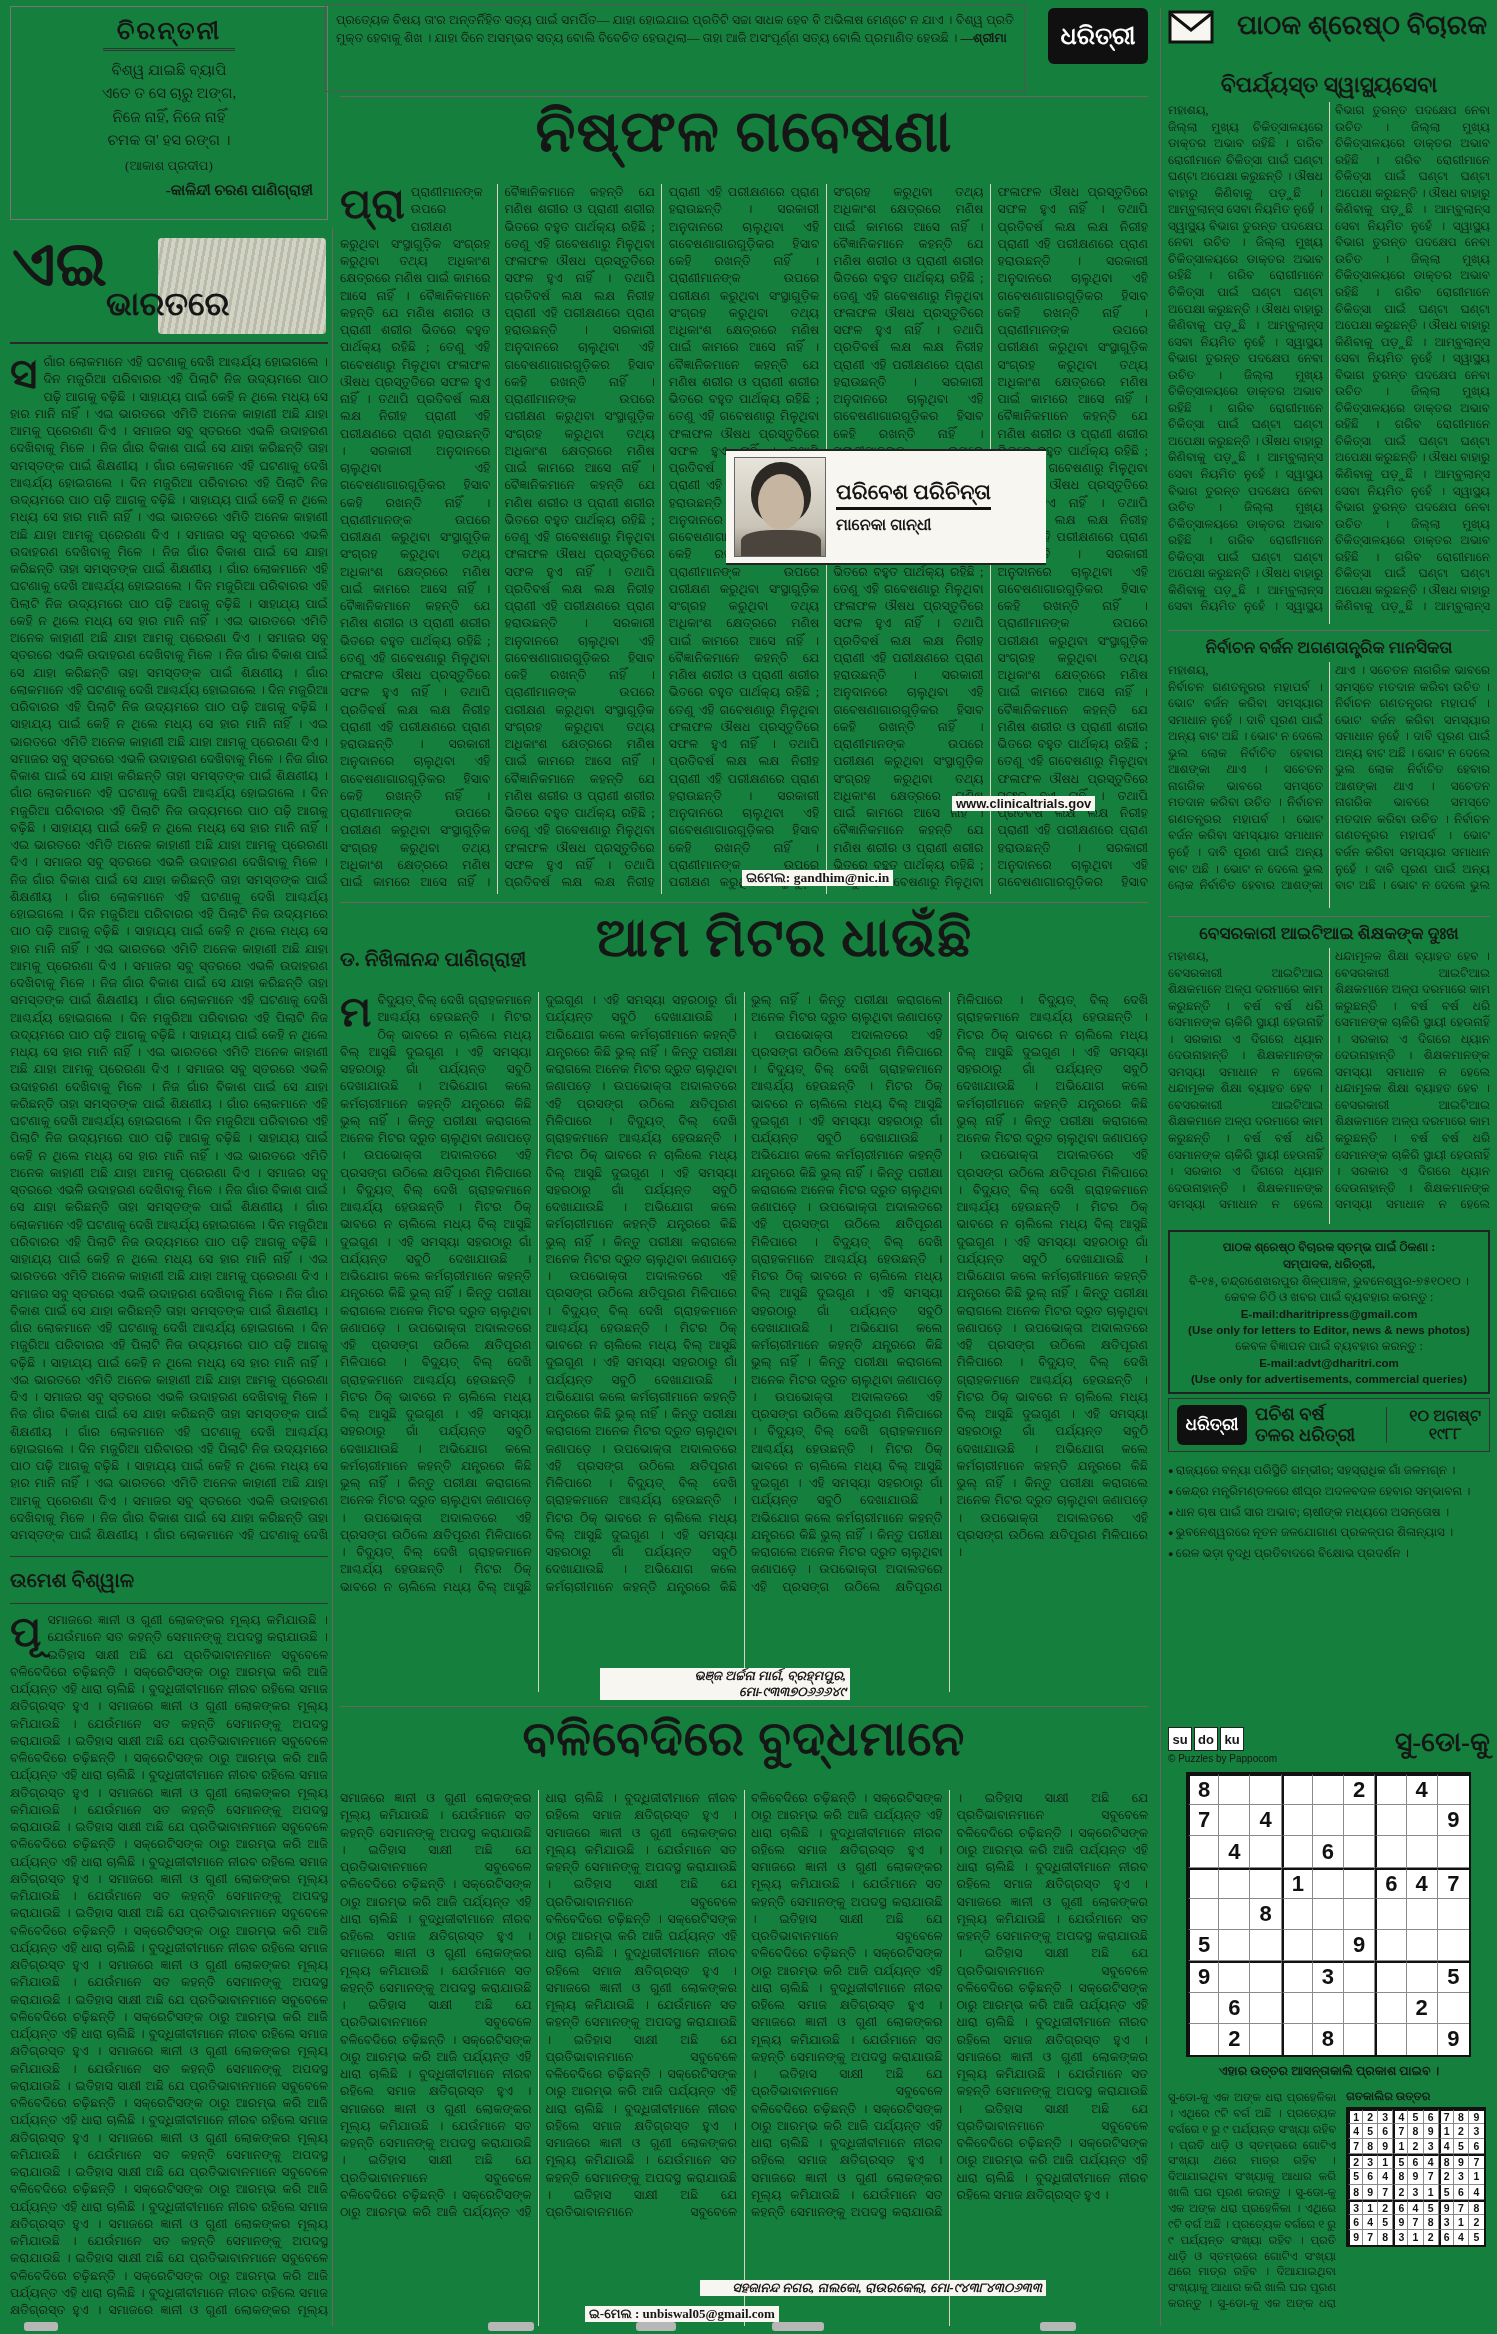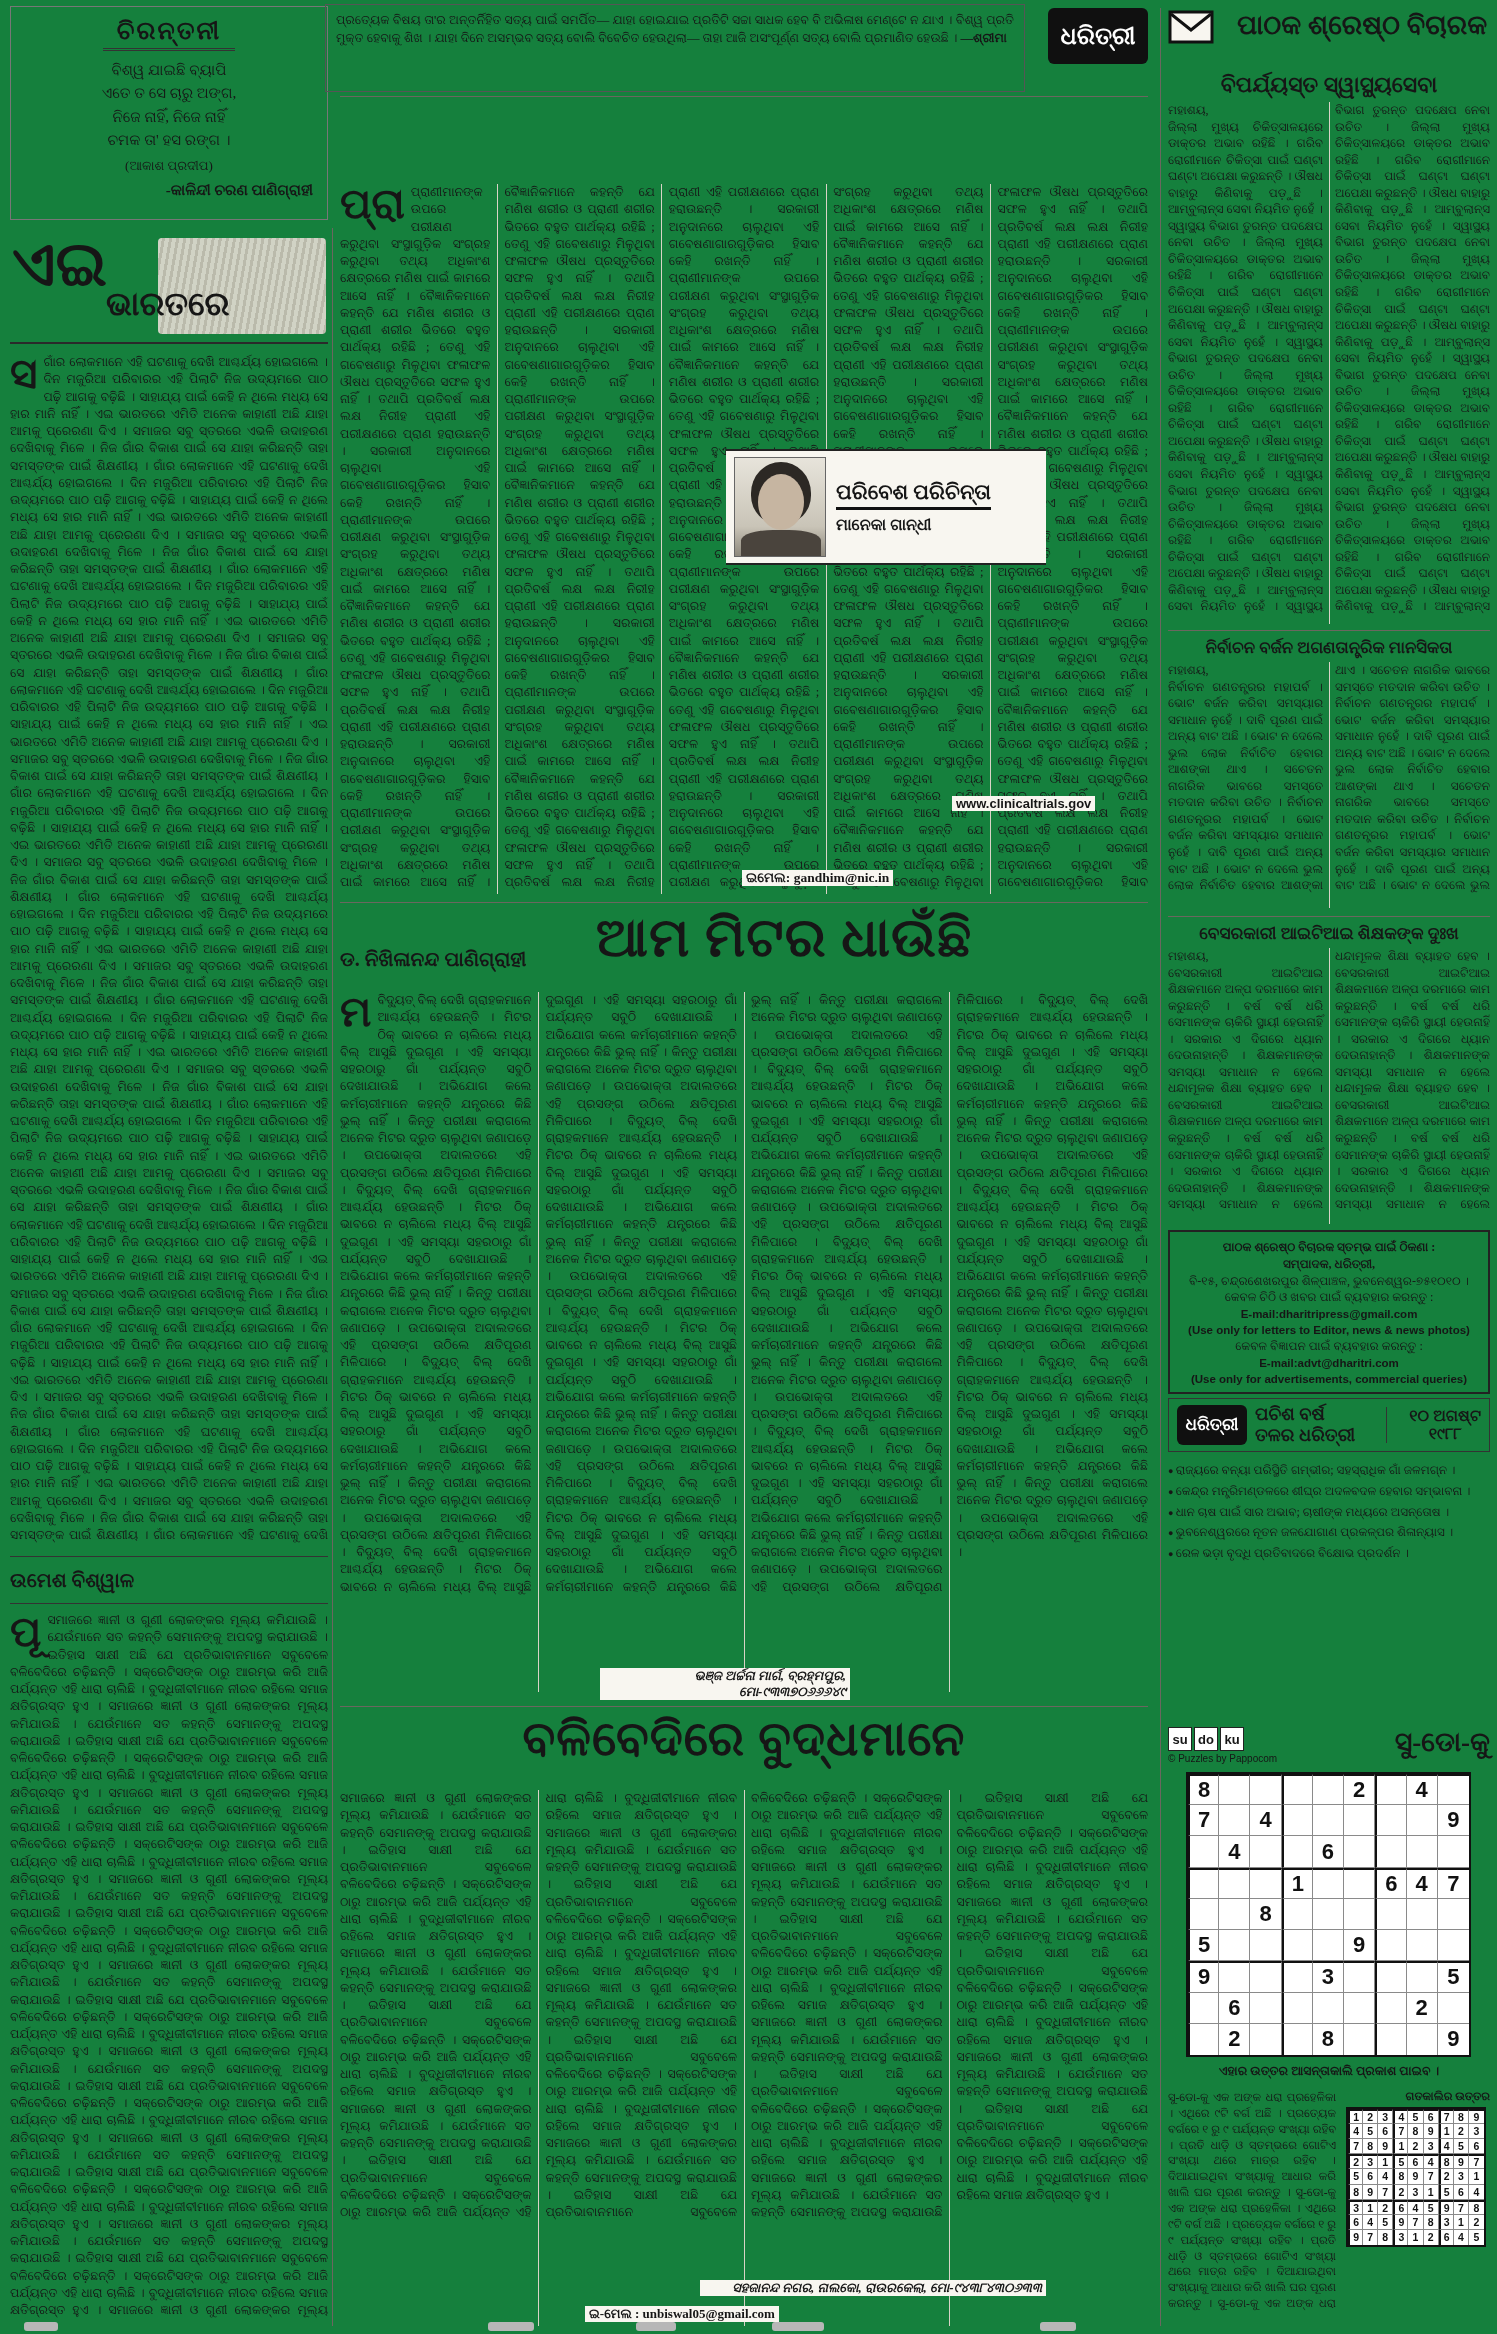--- a/index.html
+++ b/index.html
@@ -67,21 +67,21 @@
                   font-family:"Liberation Sans",sans-serif;font-weight:bold;font-size:13px;background:#fff}
   .copyrt{font-size:10px;font-family:"Liberation Sans",sans-serif;margin-top:2px}
   .sud-title{margin-left:auto;font-weight:bold;font-size:27px}
   .sgrid{display:grid;grid-template-columns:repeat(9,1fr);grid-template-rows:repeat(9,1fr);background:#fff;border:2px solid #111}
   .sgrid .cell{border-right:1px solid #8a8a8a;border-bottom:1px solid #8a8a8a;display:flex;align-items:center;justify-content:center;
                font-family:"Liberation Sans",sans-serif;font-weight:bold;font-size:22px;color:#111}
   .sgrid .cell.bl{border-left:2px solid #111}.sgrid .cell.bt{border-top:2px solid #111}
   .sgrid .cell:nth-child(9n){border-right:none}.sgrid .cell:nth-last-child(-n+9){border-bottom:none}
   .sgrid.mini .cell{font-size:10.5px;font-weight:bold}
   .sud-note{text-align:center;font-size:12.5px;font-weight:bold}
-  .answer-label{text-align:right;font-size:11.5px;font-weight:bold;margin-bottom:4px}
+  .answer-label{text-align:left;font-size:11.5px;font-weight:bold;margin-bottom:4px}
   .artifact{position:absolute;background:#b7b7b7;border-radius:3px;height:9px}
 </style>
 </head>
 <body>
 
 <div id="paper">
 
   <div class="vrule" style="left:332px;top:228px;height:2098px"></div>
   <div class="vrule" style="left:1160px;top:8px;height:2318px"></div>
   <div class="hrule" style="left:340px;top:96px;width:808px"></div>
@@ -125,20 +125,21 @@
       <span class="dropcap">ପୂ</span><span>ସମାଜରେ ଜ୍ଞାନୀ ଓ ଗୁଣୀ ଲୋକଙ୍କର ମୂଲ୍ୟ କମିଯାଉଛି । ଯେଉଁମାନେ ସତ କହନ୍ତି ସେମାନଙ୍କୁ ଅପଦସ୍ଥ କରାଯାଉଛି । ଇତିହାସ ସାକ୍ଷୀ ଅଛି ଯେ ପ୍ରତିଭାବାନମାନେ ସବୁବେଳେ ବଳିବେଦିରେ ଚଢ଼ିଛନ୍ତି । ସକ୍ରେଟିସଙ୍କ ଠାରୁ ଆରମ୍ଭ କରି ଆଜି ପର୍ଯ୍ୟନ୍ତ ଏହି ଧାରା ଚାଲିଛି । ବୁଦ୍ଧିଜୀବୀମାନେ ନୀରବ ରହିଲେ ସମାଜ କ୍ଷତିଗ୍ରସ୍ତ ହୁଏ । ସମାଜରେ ଜ୍ଞାନୀ ଓ ଗୁଣୀ ଲୋକଙ୍କର ମୂଲ୍ୟ କମିଯାଉଛି । ଯେଉଁମାନେ ସତ କହନ୍ତି ସେମାନଙ୍କୁ ଅପଦସ୍ଥ କରାଯାଉଛି । ଇତିହାସ ସାକ୍ଷୀ ଅଛି ଯେ ପ୍ରତିଭାବାନମାନେ ସବୁବେଳେ ବଳିବେଦିରେ ଚଢ଼ିଛନ୍ତି । ସକ୍ରେଟିସଙ୍କ ଠାରୁ ଆରମ୍ଭ କରି ଆଜି ପର୍ଯ୍ୟନ୍ତ ଏହି ଧାରା ଚାଲିଛି । ବୁଦ୍ଧିଜୀବୀମାନେ ନୀରବ ରହିଲେ ସମାଜ କ୍ଷତିଗ୍ରସ୍ତ ହୁଏ । ସମାଜରେ ଜ୍ଞାନୀ ଓ ଗୁଣୀ ଲୋକଙ୍କର ମୂଲ୍ୟ କମିଯାଉଛି । ଯେଉଁମାନେ ସତ କହନ୍ତି ସେମାନଙ୍କୁ ଅପଦସ୍ଥ କରାଯାଉଛି । ଇତିହାସ ସାକ୍ଷୀ ଅଛି ଯେ ପ୍ରତିଭାବାନମାନେ ସବୁବେଳେ ବଳିବେଦିରେ ଚଢ଼ିଛନ୍ତି । ସକ୍ରେଟିସଙ୍କ ଠାରୁ ଆରମ୍ଭ କରି ଆଜି ପର୍ଯ୍ୟନ୍ତ ଏହି ଧାରା ଚାଲିଛି । ବୁଦ୍ଧିଜୀବୀମାନେ ନୀରବ ରହିଲେ ସମାଜ କ୍ଷତିଗ୍ରସ୍ତ ହୁଏ । ସମାଜରେ ଜ୍ଞାନୀ ଓ ଗୁଣୀ ଲୋକଙ୍କର ମୂଲ୍ୟ କମିଯାଉଛି । ଯେଉଁମାନେ ସତ କହନ୍ତି ସେମାନଙ୍କୁ ଅପଦସ୍ଥ କରାଯାଉଛି । ଇତିହାସ ସାକ୍ଷୀ ଅଛି ଯେ ପ୍ରତିଭାବାନମାନେ ସବୁବେଳେ ବଳିବେଦିରେ ଚଢ଼ିଛନ୍ତି । ସକ୍ରେଟିସଙ୍କ ଠାରୁ ଆରମ୍ଭ କରି ଆଜି ପର୍ଯ୍ୟନ୍ତ ଏହି ଧାରା ଚାଲିଛି । ବୁଦ୍ଧିଜୀବୀମାନେ ନୀରବ ରହିଲେ ସମାଜ କ୍ଷତିଗ୍ରସ୍ତ ହୁଏ । ସମାଜରେ ଜ୍ଞାନୀ ଓ ଗୁଣୀ ଲୋକଙ୍କର ମୂଲ୍ୟ କମିଯାଉଛି । ଯେଉଁମାନେ ସତ କହନ୍ତି ସେମାନଙ୍କୁ ଅପଦସ୍ଥ କରାଯାଉଛି । ଇତିହାସ ସାକ୍ଷୀ ଅଛି ଯେ ପ୍ରତିଭାବାନମାନେ ସବୁବେଳେ ବଳିବେଦିରେ ଚଢ଼ିଛନ୍ତି । ସକ୍ରେଟିସଙ୍କ ଠାରୁ ଆରମ୍ଭ କରି ଆଜି ପର୍ଯ୍ୟନ୍ତ ଏହି ଧାରା ଚାଲିଛି । ବୁଦ୍ଧିଜୀବୀମାନେ ନୀରବ ରହିଲେ ସମାଜ କ୍ଷତିଗ୍ରସ୍ତ ହୁଏ । ସମାଜରେ ଜ୍ଞାନୀ ଓ ଗୁଣୀ ଲୋକଙ୍କର ମୂଲ୍ୟ କମିଯାଉଛି । ଯେଉଁମାନେ ସତ କହନ୍ତି ସେମାନଙ୍କୁ ଅପଦସ୍ଥ କରାଯାଉଛି । ଇତିହାସ ସାକ୍ଷୀ ଅଛି ଯେ ପ୍ରତିଭାବାନମାନେ ସବୁବେଳେ ବଳିବେଦିରେ ଚଢ଼ିଛନ୍ତି । ସକ୍ରେଟିସଙ୍କ ଠାରୁ ଆରମ୍ଭ କରି ଆଜି ପର୍ଯ୍ୟନ୍ତ ଏହି ଧାରା ଚାଲିଛି । ବୁଦ୍ଧିଜୀବୀମାନେ ନୀରବ ରହିଲେ ସମାଜ କ୍ଷତିଗ୍ରସ୍ତ ହୁଏ । ସମାଜରେ ଜ୍ଞାନୀ ଓ ଗୁଣୀ ଲୋକଙ୍କର ମୂଲ୍ୟ କମିଯାଉଛି । ଯେଉଁମାନେ ସତ କହନ୍ତି ସେମାନଙ୍କୁ ଅପଦସ୍ଥ କରାଯାଉଛି । ଇତିହାସ ସାକ୍ଷୀ ଅଛି ଯେ ପ୍ରତିଭାବାନମାନେ ସବୁବେଳେ ବଳିବେଦିରେ ଚଢ଼ିଛନ୍ତି । ସକ୍ରେଟିସଙ୍କ ଠାରୁ ଆରମ୍ଭ କରି ଆଜି ପର୍ଯ୍ୟନ୍ତ ଏହି ଧାରା ଚାଲିଛି । ବୁଦ୍ଧିଜୀବୀମାନେ ନୀରବ ରହିଲେ ସମାଜ କ୍ଷତିଗ୍ରସ୍ତ ହୁଏ । ସମାଜରେ ଜ୍ଞାନୀ ଓ ଗୁଣୀ ଲୋକଙ୍କର ମୂଲ୍ୟ କମିଯାଉଛି । ଯେଉଁମାନେ ସତ କହନ୍ତି ସେମାନଙ୍କୁ ଅପଦସ୍ଥ କରାଯାଉଛି । ଇତିହାସ ସାକ୍ଷୀ ଅଛି ଯେ ପ୍ରତିଭାବାନମାନେ ସବୁବେଳେ ବଳିବେଦିରେ ଚଢ଼ିଛନ୍ତି । ସକ୍ରେଟିସଙ୍କ ଠାରୁ ଆରମ୍ଭ କରି ଆଜି ପର୍ଯ୍ୟନ୍ତ ଏହି ଧାରା ଚାଲିଛି । ବୁଦ୍ଧିଜୀବୀମାନେ ନୀରବ ରହିଲେ ସମାଜ କ୍ଷତିଗ୍ରସ୍ତ ହୁଏ । ସମାଜରେ ଜ୍ଞାନୀ ଓ ଗୁଣୀ ଲୋକଙ୍କର ମୂଲ୍ୟ କମିଯାଉଛି । ଯେଉଁମାନେ ସତ କହନ୍ତି ସେମାନଙ୍କୁ ଅପଦସ୍ଥ କରାଯାଉଛି । ଇତିହାସ ସାକ୍ଷୀ ଅଛି ଯେ ପ୍ରତିଭାବାନମାନେ ସବୁବେଳେ ବଳିବେଦିରେ ଚଢ଼ିଛନ୍ତି । ସକ୍ରେଟିସଙ୍କ ଠାରୁ ଆରମ୍ଭ କରି ଆଜି ପର୍ଯ୍ୟନ୍ତ ଏହି ଧାରା ଚାଲିଛି । ବୁଦ୍ଧିଜୀବୀମାନେ ନୀରବ ରହିଲେ ସମାଜ କ୍ଷତିଗ୍ରସ୍ତ ହୁଏ । </span>
     </div>
   </section>
 
   <section class="abs quotebox" style="left:325px;top:4px;width:700px;height:88px">
     <span>ପ୍ରତ୍ୟେକ ବିଷୟ ତା'ର ଅନ୍ତର୍ନିହିତ ସତ୍ୟ ପାଇଁ ସମର୍ପିତ— ଯାହା ହୋଇଯାଇ ପ୍ରତିଟି ସଚ୍ଚା ସାଧକ ହେବ ବି ଅଭିଳାଷ ମେଣ୍ଟେ ନ ଯାଏ । ବିଶ୍ୱ ପ୍ରତି ମୁକ୍ତ ହେବାକୁ ଶିଖ । ଯାହା ଦିନେ ଅସମ୍ଭବ ସତ୍ୟ ବୋଲି ବିବେଚିତ ହେଉଥିଲା— ତାହା ଆଜି ଅସଂପୂର୍ଣ୍ଣ ସତ୍ୟ ବୋଲି ପ୍ରମାଣିତ ହେଉଛି ।</span>
     <span class="qsign">—ଶ୍ରୀମା</span>
   </section>
   <div class="abs dlogo" style="left:1048px;top:8px;width:100px;height:56px;font-size:24px">ଧରିତ୍ରୀ</div>
 
+  <section class="abs headline" style="left:340px;top:102px;width:808px;font-size:58px">ନିଷ୍ଫଳ ଗବେଷଣା</section>
 
   <section class="abs" style="left:340px;top:184px;width:808px;height:710px">
     <div class="fill cols5" style="height:100%">
       <span class="dropcap">ପ୍ରା</span><span>ପ୍ରାଣୀମାନଙ୍କ ଉପରେ ପରୀକ୍ଷଣ କରୁଥିବା ସଂସ୍ଥାଗୁଡ଼ିକ ସଂଗ୍ରହ କରୁଥିବା ତଥ୍ୟ ଅଧିକାଂଶ କ୍ଷେତ୍ରରେ ମଣିଷ ପାଇଁ କାମରେ ଆସେ ନାହିଁ । ବୈଜ୍ଞାନିକମାନେ କହନ୍ତି ଯେ ମଣିଷ ଶରୀର ଓ ପ୍ରାଣୀ ଶରୀର ଭିତରେ ବହୁତ ପାର୍ଥକ୍ୟ ରହିଛି ; ତେଣୁ ଏହି ଗବେଷଣାରୁ ମିଳୁଥିବା ଫଳାଫଳ ଔଷଧ ପ୍ରସ୍ତୁତିରେ ସଫଳ ହୁଏ ନାହିଁ । ତଥାପି ପ୍ରତିବର୍ଷ ଲକ୍ଷ ଲକ୍ଷ ନିରୀହ ପ୍ରାଣୀ ଏହି ପରୀକ୍ଷଣରେ ପ୍ରାଣ ହରାଉଛନ୍ତି । ସରକାରୀ ଅନୁଦାନରେ ଚାଲୁଥିବା ଏହି ଗବେଷଣାଗାରଗୁଡ଼ିକର ହିସାବ କେହି ରଖନ୍ତି ନାହିଁ । ପ୍ରାଣୀମାନଙ୍କ ଉପରେ ପରୀକ୍ଷଣ କରୁଥିବା ସଂସ୍ଥାଗୁଡ଼ିକ ସଂଗ୍ରହ କରୁଥିବା ତଥ୍ୟ ଅଧିକାଂଶ କ୍ଷେତ୍ରରେ ମଣିଷ ପାଇଁ କାମରେ ଆସେ ନାହିଁ । ବୈଜ୍ଞାନିକମାନେ କହନ୍ତି ଯେ ମଣିଷ ଶରୀର ଓ ପ୍ରାଣୀ ଶରୀର ଭିତରେ ବହୁତ ପାର୍ଥକ୍ୟ ରହିଛି ; ତେଣୁ ଏହି ଗବେଷଣାରୁ ମିଳୁଥିବା ଫଳାଫଳ ଔଷଧ ପ୍ରସ୍ତୁତିରେ ସଫଳ ହୁଏ ନାହିଁ । ତଥାପି ପ୍ରତିବର୍ଷ ଲକ୍ଷ ଲକ୍ଷ ନିରୀହ ପ୍ରାଣୀ ଏହି ପରୀକ୍ଷଣରେ ପ୍ରାଣ ହରାଉଛନ୍ତି । ସରକାରୀ ଅନୁଦାନରେ ଚାଲୁଥିବା ଏହି ଗବେଷଣାଗାରଗୁଡ଼ିକର ହିସାବ କେହି ରଖନ୍ତି ନାହିଁ । ପ୍ରାଣୀମାନଙ୍କ ଉପରେ ପରୀକ୍ଷଣ କରୁଥିବା ସଂସ୍ଥାଗୁଡ଼ିକ ସଂଗ୍ରହ କରୁଥିବା ତଥ୍ୟ ଅଧିକାଂଶ କ୍ଷେତ୍ରରେ ମଣିଷ ପାଇଁ କାମରେ ଆସେ ନାହିଁ । ବୈଜ୍ଞାନିକମାନେ କହନ୍ତି ଯେ ମଣିଷ ଶରୀର ଓ ପ୍ରାଣୀ ଶରୀର ଭିତରେ ବହୁତ ପାର୍ଥକ୍ୟ ରହିଛି ; ତେଣୁ ଏହି ଗବେଷଣାରୁ ମିଳୁଥିବା ଫଳାଫଳ ଔଷଧ ପ୍ରସ୍ତୁତିରେ ସଫଳ ହୁଏ ନାହିଁ । ତଥାପି ପ୍ରତିବର୍ଷ ଲକ୍ଷ ଲକ୍ଷ ନିରୀହ ପ୍ରାଣୀ ଏହି ପରୀକ୍ଷଣରେ ପ୍ରାଣ ହରାଉଛନ୍ତି । ସରକାରୀ ଅନୁଦାନରେ ଚାଲୁଥିବା ଏହି ଗବେଷଣାଗାରଗୁଡ଼ିକର ହିସାବ କେହି ରଖନ୍ତି ନାହିଁ । ପ୍ରାଣୀମାନଙ୍କ ଉପରେ ପରୀକ୍ଷଣ କରୁଥିବା ସଂସ୍ଥାଗୁଡ଼ିକ ସଂଗ୍ରହ କରୁଥିବା ତଥ୍ୟ ଅଧିକାଂଶ କ୍ଷେତ୍ରରେ ମଣିଷ ପାଇଁ କାମରେ ଆସେ ନାହିଁ । ବୈଜ୍ଞାନିକମାନେ କହନ୍ତି ଯେ ମଣିଷ ଶରୀର ଓ ପ୍ରାଣୀ ଶରୀର ଭିତରେ ବହୁତ ପାର୍ଥକ୍ୟ ରହିଛି ; ତେଣୁ ଏହି ଗବେଷଣାରୁ ମିଳୁଥିବା ଫଳାଫଳ ଔଷଧ ପ୍ରସ୍ତୁତିରେ ସଫଳ ହୁଏ ନାହିଁ । ତଥାପି ପ୍ରତିବର୍ଷ ଲକ୍ଷ ଲକ୍ଷ ନିରୀହ ପ୍ରାଣୀ ଏହି ପରୀକ୍ଷଣରେ ପ୍ରାଣ ହରାଉଛନ୍ତି । ସରକାରୀ ଅନୁଦାନରେ ଚାଲୁଥିବା ଏହି ଗବେଷଣାଗାରଗୁଡ଼ିକର ହିସାବ କେହି ରଖନ୍ତି ନାହିଁ । ପ୍ରାଣୀମାନଙ୍କ ଉପରେ ପରୀକ୍ଷଣ କରୁଥିବା ସଂସ୍ଥାଗୁଡ଼ିକ ସଂଗ୍ରହ କରୁଥିବା ତଥ୍ୟ ଅଧିକାଂଶ କ୍ଷେତ୍ରରେ ମଣିଷ ପାଇଁ କାମରେ ଆସେ ନାହିଁ । ବୈଜ୍ଞାନିକମାନେ କହନ୍ତି ଯେ ମଣିଷ ଶରୀର ଓ ପ୍ରାଣୀ ଶରୀର ଭିତରେ ବହୁତ ପାର୍ଥକ୍ୟ ରହିଛି ; ତେଣୁ ଏହି ଗବେଷଣାରୁ ମିଳୁଥିବା ଫଳାଫଳ ଔଷଧ ପ୍ରସ୍ତୁତିରେ ସଫଳ ହୁଏ ନାହିଁ । ତଥାପି ପ୍ରତିବର୍ଷ ଲକ୍ଷ ଲକ୍ଷ ନିରୀହ ପ୍ରାଣୀ ଏହି ପରୀକ୍ଷଣରେ ପ୍ରାଣ ହରାଉଛନ୍ତି । ସରକାରୀ ଅନୁଦାନରେ ଚାଲୁଥିବା ଏହି ଗବେଷଣାଗାରଗୁଡ଼ିକର ହିସାବ କେହି ରଖନ୍ତି ନାହିଁ । ପ୍ରାଣୀମାନଙ୍କ ଉପରେ ପରୀକ୍ଷଣ କରୁଥିବା ସଂସ୍ଥାଗୁଡ଼ିକ ସଂଗ୍ରହ କରୁଥିବା ତଥ୍ୟ ଅଧିକାଂଶ କ୍ଷେତ୍ରରେ ମଣିଷ ପାଇଁ କାମରେ ଆସେ ନାହିଁ । ବୈଜ୍ଞାନିକମାନେ କହନ୍ତି ଯେ ମଣିଷ ଶରୀର ଓ ପ୍ରାଣୀ ଶରୀର ଭିତରେ ବହୁତ ପାର୍ଥକ୍ୟ ରହିଛି ; ତେଣୁ ଏହି ଗବେଷଣାରୁ ମିଳୁଥିବା ଫଳାଫଳ ଔଷଧ ପ୍ରସ୍ତୁତିରେ ସଫଳ ହୁଏ ନାହିଁ । ତଥାପି ପ୍ରତିବର୍ଷ ଲକ୍ଷ ଲକ୍ଷ ନିରୀହ ପ୍ରାଣୀ ଏହି ପରୀକ୍ଷଣରେ ପ୍ରାଣ ହରାଉଛନ୍ତି । ସରକାରୀ ଅନୁଦାନରେ ଚାଲୁଥିବା ଏହି ଗବେଷଣାଗାରଗୁଡ଼ିକର ହିସାବ କେହି ରଖନ୍ତି ନାହିଁ । ପ୍ରାଣୀମାନଙ୍କ ଉପରେ ପରୀକ୍ଷଣ କରୁଥିବା ସଂସ୍ଥାଗୁଡ଼ିକ ସଂଗ୍ରହ କରୁଥିବା ତଥ୍ୟ ଅଧିକାଂଶ କ୍ଷେତ୍ରରେ ମଣିଷ ପାଇଁ କାମରେ ଆସେ ନାହିଁ । ବୈଜ୍ଞାନିକମାନେ କହନ୍ତି ଯେ ମଣିଷ ଶରୀର ଓ ପ୍ରାଣୀ ଶରୀର ଭିତରେ ବହୁତ ପାର୍ଥକ୍ୟ ରହିଛି ; ତେଣୁ ଏହି ଗବେଷଣାରୁ ମିଳୁଥିବା ଫଳାଫଳ ଔଷଧ ପ୍ରସ୍ତୁତିରେ ସଫଳ ହୁଏ ନାହିଁ । ତଥାପି ପ୍ରତିବର୍ଷ ଲକ୍ଷ ଲକ୍ଷ ନିରୀହ ପ୍ରାଣୀ ଏହି ପରୀକ୍ଷଣରେ ପ୍ରାଣ ହରାଉଛନ୍ତି । ସରକାରୀ ଅନୁଦାନରେ ଚାଲୁଥିବା ଏହି ଗବେଷଣାଗାରଗୁଡ଼ିକର ହିସାବ କେହି ରଖନ୍ତି ନାହିଁ । ପ୍ରାଣୀମାନଙ୍କ ଉପରେ ପରୀକ୍ଷଣ କରୁଥିବା ସଂସ୍ଥାଗୁଡ଼ିକ ସଂଗ୍ରହ କରୁଥିବା ତଥ୍ୟ ଅଧିକାଂଶ କ୍ଷେତ୍ରରେ ମଣିଷ ପାଇଁ କାମରେ ଆସେ ନାହିଁ । ବୈଜ୍ଞାନିକମାନେ କହନ୍ତି ଯେ ମଣିଷ ଶରୀର ଓ ପ୍ରାଣୀ ଶରୀର ଭିତରେ ବହୁତ ପାର୍ଥକ୍ୟ ରହିଛି ; ତେଣୁ ଏହି ଗବେଷଣାରୁ ମିଳୁଥିବା ଫଳାଫଳ ଔଷଧ ପ୍ରସ୍ତୁତିରେ ସଫଳ ହୁଏ ନାହିଁ । ତଥାପି ପ୍ରତିବର୍ଷ ଲକ୍ଷ ଲକ୍ଷ ନିରୀହ ପ୍ରାଣୀ ଏହି ପରୀକ୍ଷଣରେ ପ୍ରାଣ ହରାଉଛନ୍ତି । ସରକାରୀ ଅନୁଦାନରେ ଚାଲୁଥିବା ଏହି ଗବେଷଣାଗାରଗୁଡ଼ିକର ହିସାବ କେହି ରଖନ୍ତି ନାହିଁ । ପ୍ରାଣୀମାନଙ୍କ ଉପରେ ପରୀକ୍ଷଣ କରୁଥିବା ସଂସ୍ଥାଗୁଡ଼ିକ ସଂଗ୍ରହ କରୁଥିବା ତଥ୍ୟ ଅଧିକାଂଶ କ୍ଷେତ୍ରରେ ମଣିଷ ପାଇଁ କାମରେ ଆସେ ନାହିଁ । ବୈଜ୍ଞାନିକମାନେ କହନ୍ତି ଯେ ମଣିଷ ଶରୀର ଓ ପ୍ରାଣୀ ଶରୀର ଭିତରେ ବହୁତ ପାର୍ଥକ୍ୟ ରହିଛି ; ତେଣୁ ଏହି ଗବେଷଣାରୁ ମିଳୁଥିବା ଫଳାଫଳ ଔଷଧ ପ୍ରସ୍ତୁତିରେ ସଫଳ ହୁଏ ନାହିଁ । ତଥାପି ପ୍ରତିବର୍ଷ ଲକ୍ଷ ଲକ୍ଷ ନିରୀହ ପ୍ରାଣୀ ଏହି ପରୀକ୍ଷଣରେ ପ୍ରାଣ ହରାଉଛନ୍ତି । ସରକାରୀ ଅନୁଦାନରେ ଚାଲୁଥିବା ଏହି ଗବେଷଣାଗାରଗୁଡ଼ିକର ହିସାବ କେହି ରଖନ୍ତି ନାହିଁ । ପ୍ରାଣୀମାନଙ୍କ ଉପରେ ପରୀକ୍ଷଣ କରୁଥିବା ସଂସ୍ଥାଗୁଡ଼ିକ ସଂଗ୍ରହ କରୁଥିବା ତଥ୍ୟ ଅଧିକାଂଶ କ୍ଷେତ୍ରରେ ମଣିଷ ପାଇଁ କାମରେ ଆସେ ନାହିଁ । ବୈଜ୍ଞାନିକମାନେ କହନ୍ତି ଯେ ମଣିଷ ଶରୀର ଓ ପ୍ରାଣୀ ଶରୀର ଭିତରେ ବହୁତ ପାର୍ଥକ୍ୟ ରହିଛି ; ତେଣୁ ଏହି ଗବେଷଣାରୁ ମିଳୁଥିବା ଫଳାଫଳ ଔଷଧ ପ୍ରସ୍ତୁତିରେ ସଫଳ ହୁଏ ନାହିଁ । ତଥାପି ପ୍ରତିବର୍ଷ ଲକ୍ଷ ଲକ୍ଷ ନିରୀହ ପ୍ରାଣୀ ଏହି ପରୀକ୍ଷଣରେ ପ୍ରାଣ ହରାଉଛନ୍ତି । ସରକାରୀ ଅନୁଦାନରେ ଚାଲୁଥିବା ଏହି ଗବେଷଣାଗାରଗୁଡ଼ିକର ହିସାବ କେହି ରଖନ୍ତି ନାହିଁ । ପ୍ରାଣୀମାନଙ୍କ ଉପରେ ପରୀକ୍ଷଣ କରୁଥିବା ସଂସ୍ଥାଗୁଡ଼ିକ ସଂଗ୍ରହ କରୁଥିବା ତଥ୍ୟ ଅଧିକାଂଶ କ୍ଷେତ୍ରରେ ମଣିଷ ପାଇଁ କାମରେ ଆସେ ନାହିଁ । ବୈଜ୍ଞାନିକମାନେ କହନ୍ତି ଯେ ମଣିଷ ଶରୀର ଓ ପ୍ରାଣୀ ଶରୀର ଭିତରେ ବହୁତ ପାର୍ଥକ୍ୟ ରହିଛି ; ତେଣୁ ଏହି ଗବେଷଣାରୁ ମିଳୁଥିବା ଫଳାଫଳ ଔଷଧ ପ୍ରସ୍ତୁତିରେ ସଫଳ ହୁଏ ନାହିଁ । ତଥାପି ପ୍ରତିବର୍ଷ ଲକ୍ଷ ଲକ୍ଷ ନିରୀହ ପ୍ରାଣୀ ଏହି ପରୀକ୍ଷଣରେ ପ୍ରାଣ ହରାଉଛନ୍ତି । ସରକାରୀ ଅନୁଦାନରେ ଚାଲୁଥିବା ଏହି ଗବେଷଣାଗାରଗୁଡ଼ିକର ହିସାବ କେହି ରଖନ୍ତି ନାହିଁ । ପ୍ରାଣୀମାନଙ୍କ ଉପରେ ପରୀକ୍ଷଣ କରୁଥିବା ସଂସ୍ଥାଗୁଡ଼ିକ ସଂଗ୍ରହ କରୁଥିବା ତଥ୍ୟ ଅଧିକାଂଶ କ୍ଷେତ୍ରରେ ମଣିଷ ପାଇଁ କାମରେ ଆସେ ନାହିଁ । ବୈଜ୍ଞାନିକମାନେ କହନ୍ତି ଯେ ମଣିଷ ଶରୀର ଓ ପ୍ରାଣୀ ଶରୀର ଭିତରେ ବହୁତ ପାର୍ଥକ୍ୟ ରହିଛି ; ତେଣୁ ଏହି ଗବେଷଣାରୁ ମିଳୁଥିବା ଫଳାଫଳ ଔଷଧ ପ୍ରସ୍ତୁତିରେ ସଫଳ ହୁଏ ନାହିଁ । ତଥାପି ପ୍ରତିବର୍ଷ ଲକ୍ଷ ଲକ୍ଷ ନିରୀହ ପ୍ରାଣୀ ଏହି ପରୀକ୍ଷଣରେ ପ୍ରାଣ ହରାଉଛନ୍ତି । ସରକାରୀ ଅନୁଦାନରେ ଚାଲୁଥିବା ଏହି ଗବେଷଣାଗାରଗୁଡ଼ିକର ହିସାବ କେହି ରଖନ୍ତି ନାହିଁ । ପ୍ରାଣୀମାନଙ୍କ ଉପରେ ପରୀକ୍ଷଣ କରୁଥିବା ସଂସ୍ଥାଗୁଡ଼ିକ ସଂଗ୍ରହ କରୁଥିବା ତଥ୍ୟ ଅଧିକାଂଶ କ୍ଷେତ୍ରରେ ମଣିଷ ପାଇଁ କାମରେ ଆସେ ନାହିଁ । ବୈଜ୍ଞାନିକମାନେ କହନ୍ତି ଯେ ମଣିଷ ଶରୀର ଓ ପ୍ରାଣୀ ଶରୀର ଭିତରେ ବହୁତ ପାର୍ଥକ୍ୟ ରହିଛି ; ତେଣୁ ଏହି ଗବେଷଣାରୁ ମିଳୁଥିବା ଫଳାଫଳ ଔଷଧ ପ୍ରସ୍ତୁତିରେ ସଫଳ ହୁଏ ନାହିଁ । ତଥାପି ପ୍ରତିବର୍ଷ ଲକ୍ଷ ଲକ୍ଷ ନିରୀହ ପ୍ରାଣୀ ଏହି ପରୀକ୍ଷଣରେ ପ୍ରାଣ ହରାଉଛନ୍ତି । ସରକାରୀ ଅନୁଦାନରେ ଚାଲୁଥିବା ଏହି ଗବେଷଣାଗାରଗୁଡ଼ିକର ହିସାବ କେହି ରଖନ୍ତି ନାହିଁ । ପ୍ରାଣୀମାନଙ୍କ ଉପରେ ପରୀକ୍ଷଣ କରୁଥିବା ସଂସ୍ଥାଗୁଡ଼ିକ ସଂଗ୍ରହ କରୁଥିବା ତଥ୍ୟ ଅଧିକାଂଶ କ୍ଷେତ୍ରରେ ମଣିଷ ପାଇଁ କାମରେ ଆସେ ନାହିଁ । ବୈଜ୍ଞାନିକମାନେ କହନ୍ତି ଯେ ମଣିଷ ଶରୀର ଓ ପ୍ରାଣୀ ଶରୀର ଭିତରେ ବହୁତ ପାର୍ଥକ୍ୟ ରହିଛି ; ତେଣୁ ଏହି ଗବେଷଣାରୁ ମିଳୁଥିବା ଫଳାଫଳ ଔଷଧ ପ୍ରସ୍ତୁତିରେ ସଫଳ ହୁଏ ନାହିଁ । ତଥାପି ପ୍ରତିବର୍ଷ ଲକ୍ଷ ଲକ୍ଷ ନିରୀହ ପ୍ରାଣୀ ଏହି ପରୀକ୍ଷଣରେ ପ୍ରାଣ ହରାଉଛନ୍ତି । ସରକାରୀ ଅନୁଦାନରେ ଚାଲୁଥିବା ଏହି ଗବେଷଣାଗାରଗୁଡ଼ିକର ହିସାବ କେହି ରଖନ୍ତି ନାହିଁ । ପ୍ରାଣୀମାନଙ୍କ ଉପରେ ପରୀକ୍ଷଣ କରୁଥିବା ସଂସ୍ଥାଗୁଡ଼ିକ ସଂଗ୍ରହ କରୁଥିବା ତଥ୍ୟ ଅଧିକାଂଶ କ୍ଷେତ୍ରରେ ମଣିଷ ପାଇଁ କାମରେ ଆସେ ନାହିଁ । ବୈଜ୍ଞାନିକମାନେ କହନ୍ତି ଯେ ମଣିଷ ଶରୀର ଓ ପ୍ରାଣୀ ଶରୀର ଭିତରେ ବହୁତ ପାର୍ଥକ୍ୟ ରହିଛି ; ତେଣୁ ଏହି ଗବେଷଣାରୁ ମିଳୁଥିବା ଫଳାଫଳ ଔଷଧ ପ୍ରସ୍ତୁତିରେ ସଫଳ ହୁଏ ନାହିଁ । ତଥାପି ପ୍ରତିବର୍ଷ ଲକ୍ଷ ଲକ୍ଷ ନିରୀହ ପ୍ରାଣୀ ଏହି ପରୀକ୍ଷଣରେ ପ୍ରାଣ ହରାଉଛନ୍ତି । ସରକାରୀ ଅନୁଦାନରେ ଚାଲୁଥିବା ଏହି ଗବେଷଣାଗାରଗୁଡ଼ିକର ହିସାବ କେହି ରଖନ୍ତି ନାହିଁ । </span>
     </div>
   </section>
 
   <div class="abs inset" style="left:726px;top:449px;width:320px;height:116px">
     <div class="photo">
         <div class="shoulders"></div>

